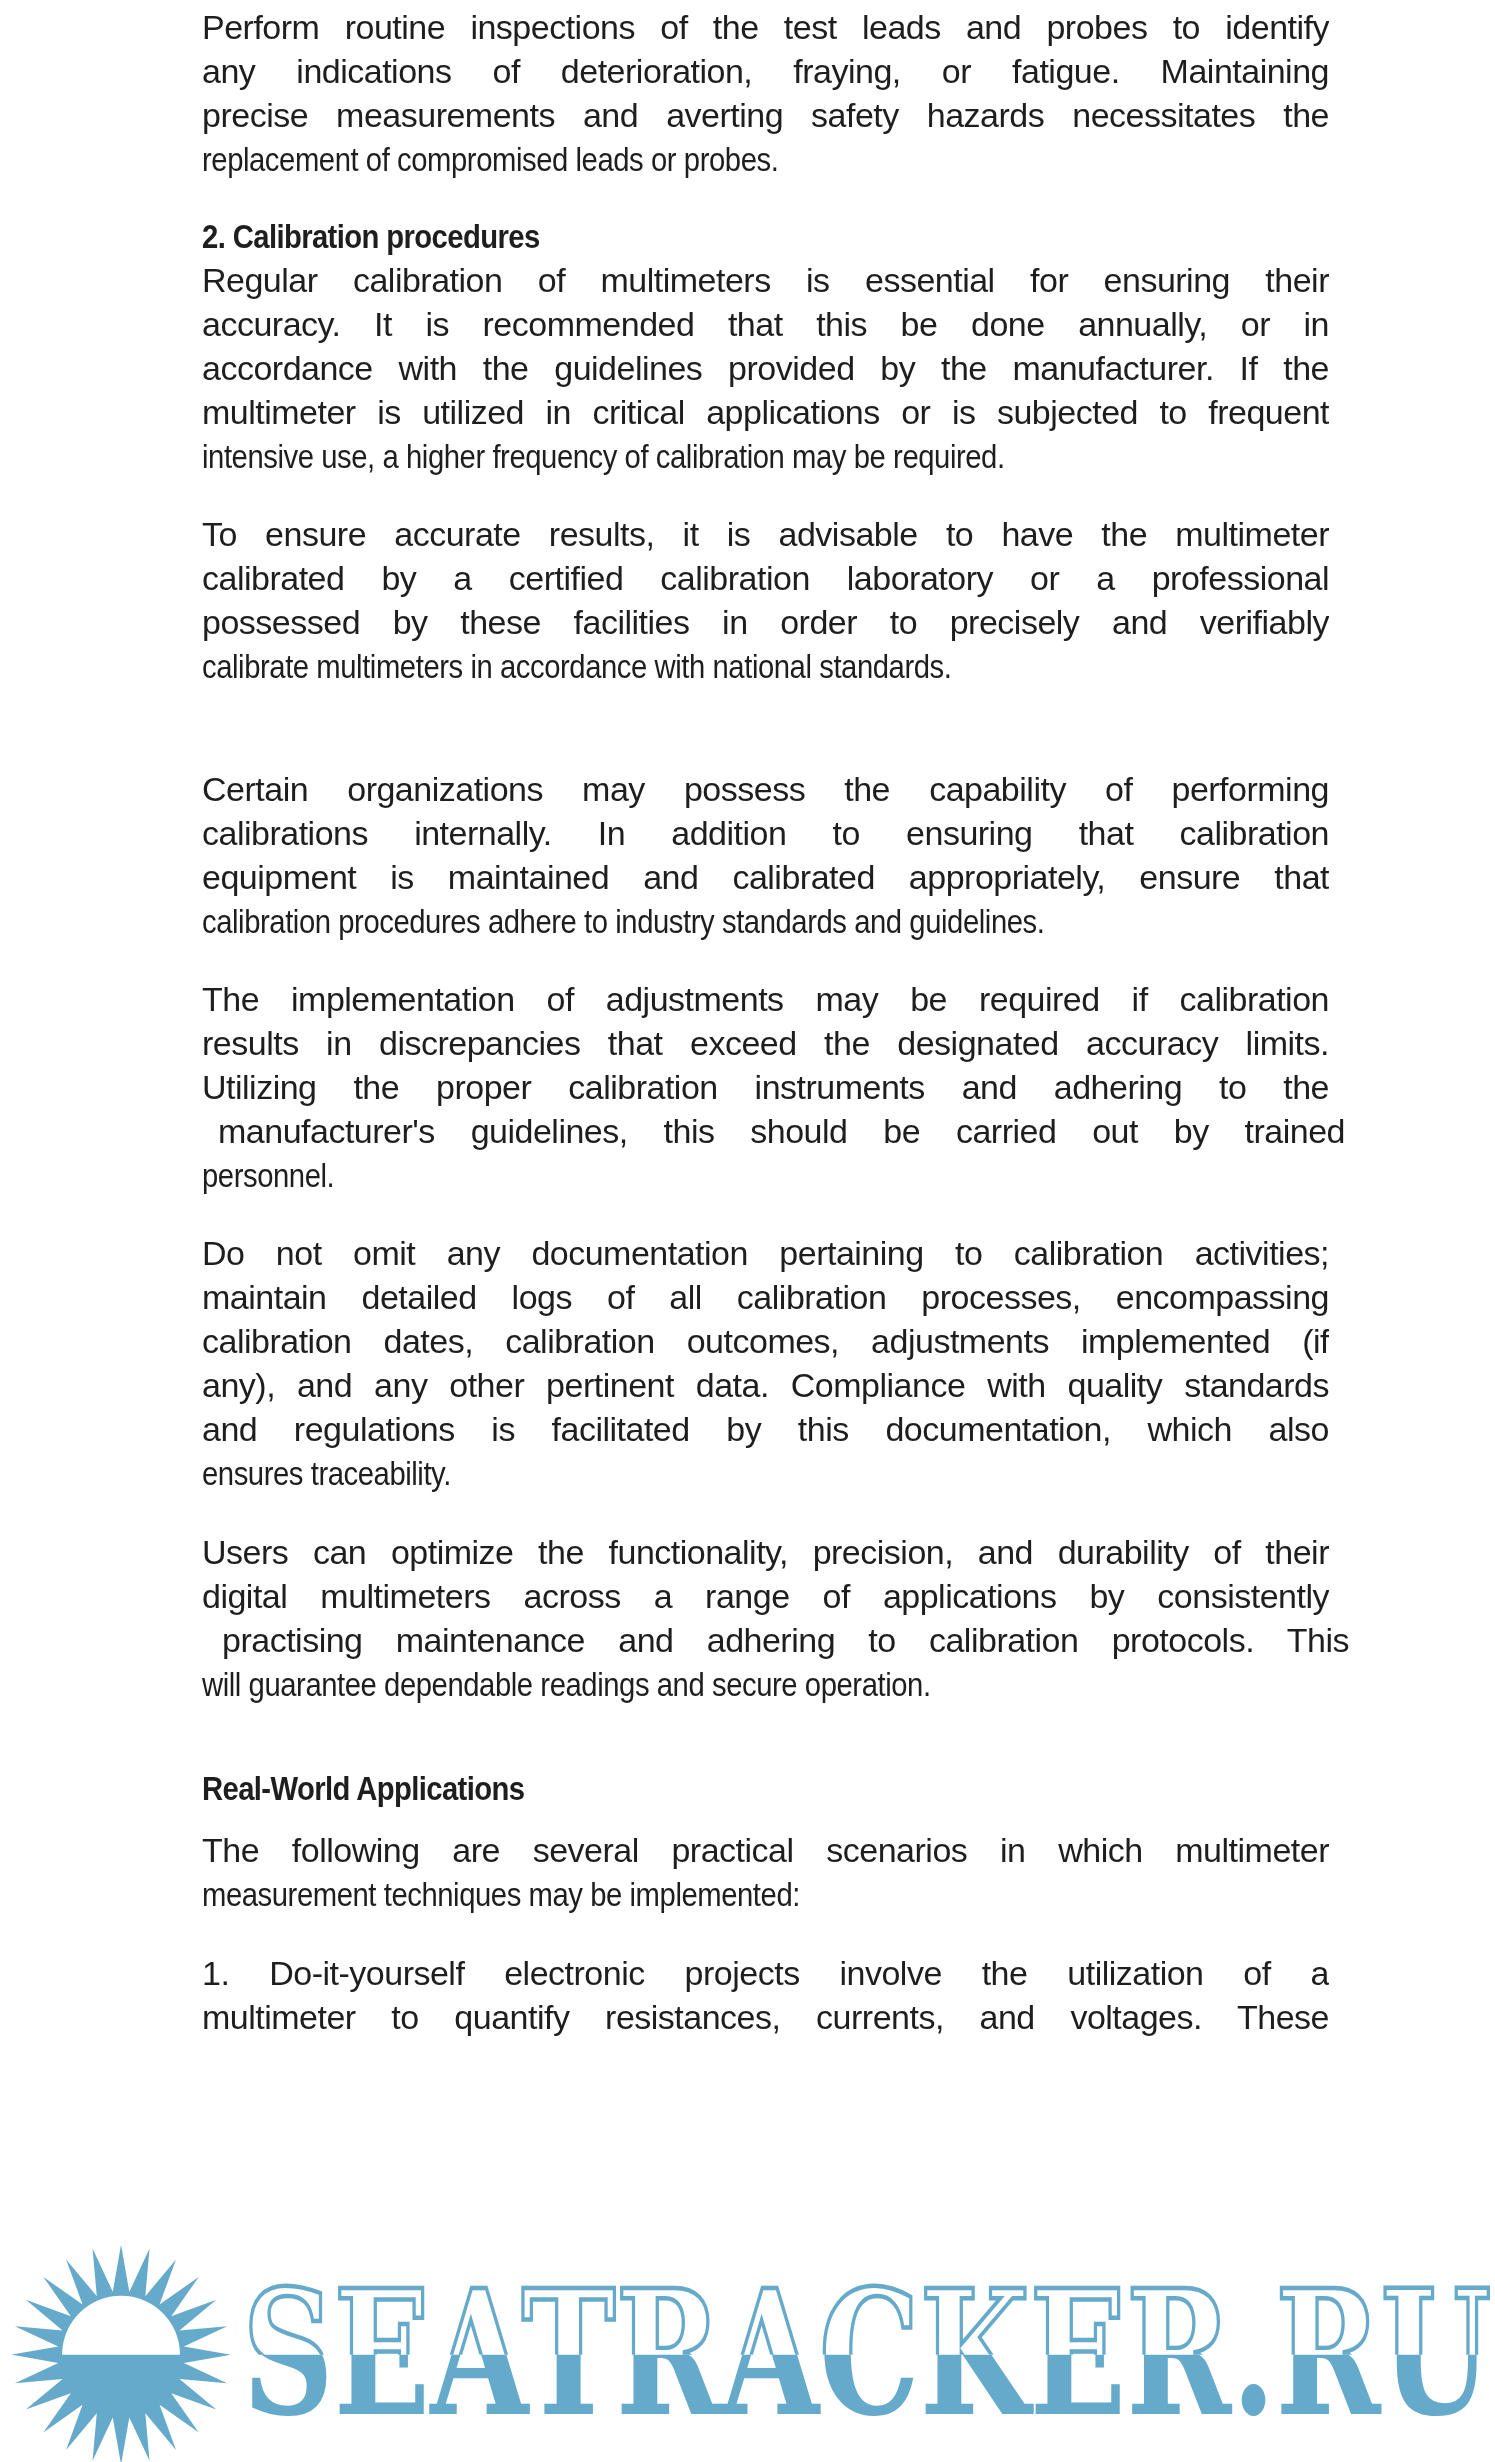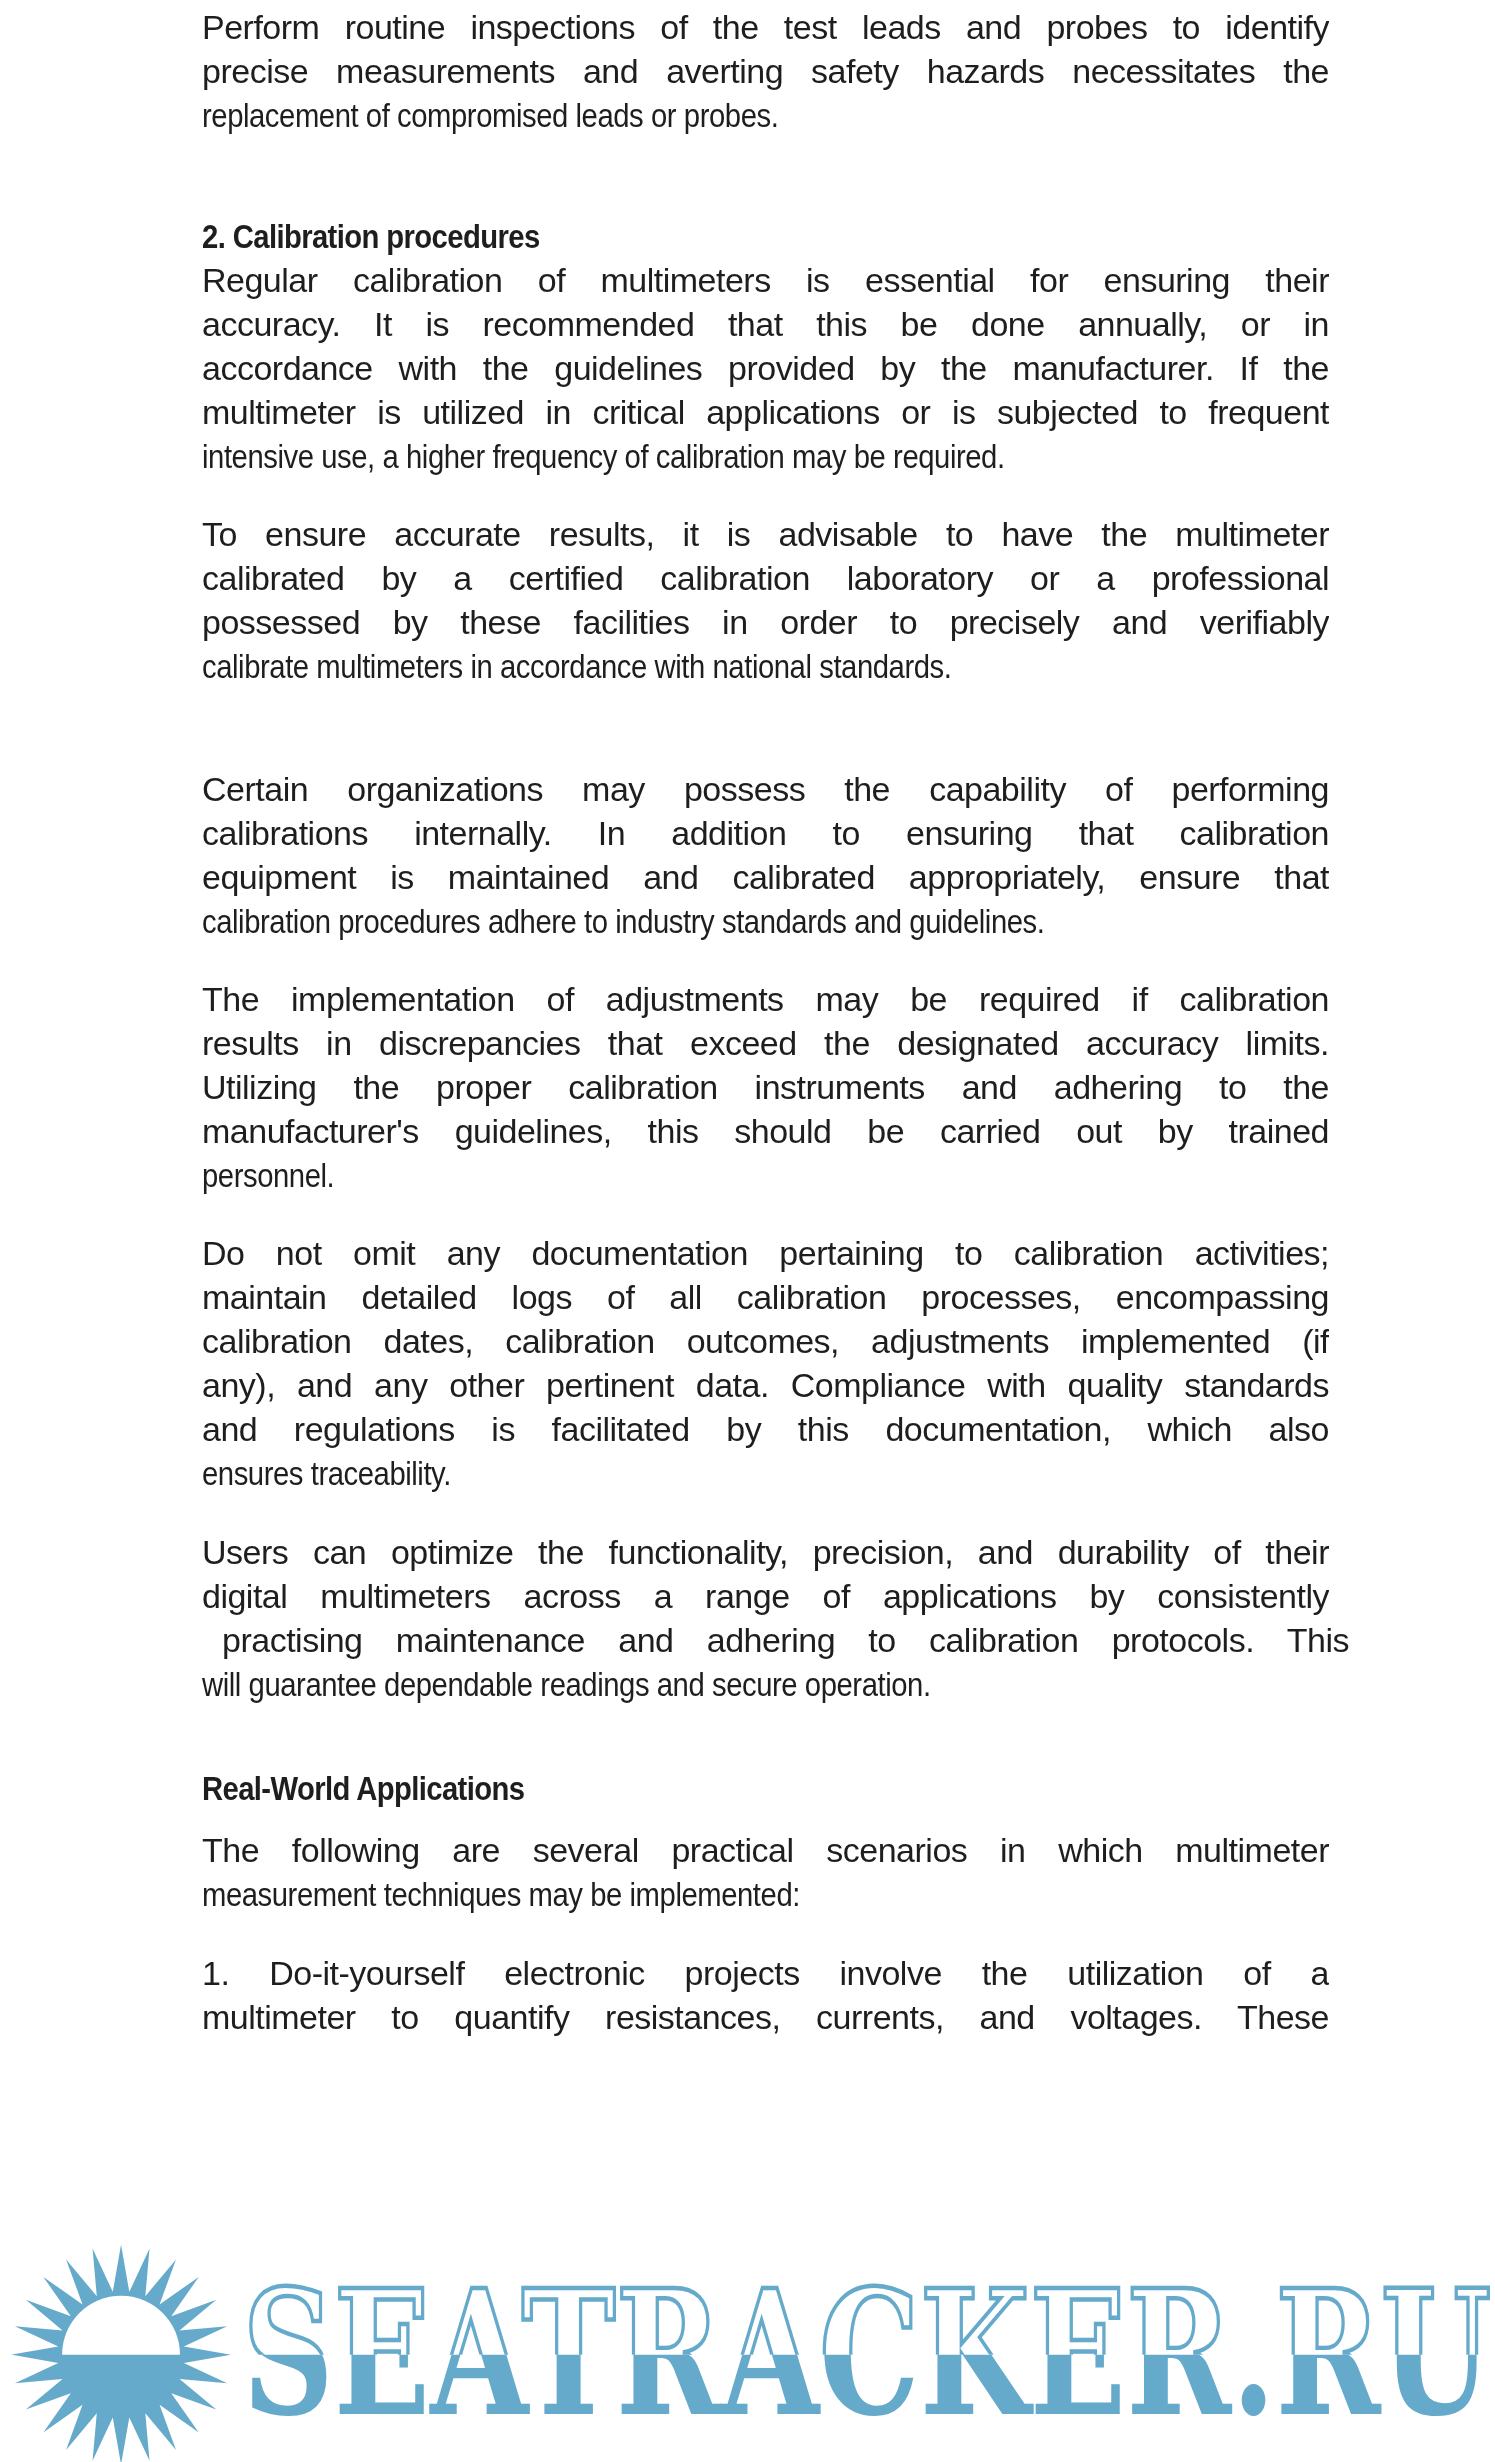--- a/index.html
+++ b/index.html
@@ -16,20 +16,21 @@
   .wm { position: absolute; left: 0; top: 2234px; width: 1283px; height: 229px; }
 </style>
 </head>
 <body>
 
 <div class="page">
   <div class="col">
 
     <div class="para" style="top:5.3px">
       <span class="line j" style="width: 1127px;">Perform routine inspections of the test leads and probes to identify</span>
+      <span class="line j" style="width: 1127px;">any indications of deterioration, fraying, or fatigue. Maintaining</span>
       <span class="line j" style="width: 1127px;">precise measurements and averting safety hazards necessitates the</span>
       <span class="line" style="transform: scaleX(0.86); width: 1311px; white-space: nowrap;">replacement of compromised leads or probes.</span>
     </div>
 
     <div class="para heading" style="top: 214px; transform: scaleX(0.86); transform-origin: left center;">2. Calibration procedures</div>
 
     <div class="para" style="top:258px">
       <span class="line j" style="width: 1127px;">Regular calibration of multimeters is essential for ensuring their</span>
       <span class="line j" style="width: 1127px;">accuracy. It is recommended that this be done annually, or in</span>
       <span class="line j" style="width: 1127px;">accordance with the guidelines provided by the manufacturer. If the</span>
@@ -48,21 +49,21 @@
       <span class="line j" style="width: 1127px;">Certain organizations may possess the capability of performing</span>
       <span class="line j" style="width: 1127px;">calibrations internally. In addition to ensuring that calibration</span>
       <span class="line j" style="width: 1127px;">equipment is maintained and calibrated appropriately, ensure that</span>
       <span class="line" style="transform: scaleX(0.86); width: 1311px; white-space: nowrap;">calibration procedures adhere to industry standards and guidelines.</span>
     </div>
 
     <div class="para" style="top:977px">
       <span class="line j" style="width: 1127px;">The implementation of adjustments may be required if calibration</span>
       <span class="line j" style="width: 1127px;">results in discrepancies that exceed the designated accuracy limits.</span>
       <span class="line j" style="width: 1127px;">Utilizing the proper calibration instruments and adhering to the</span>
-      <span class="line j" style="width: 1127px;">manufacturer's guidelines, this should be carried out by trained</span>
+      <span class="line j" style="width: 1127px; margin-left: 16px;">manufacturer's guidelines, this should be carried out by trained</span>
       <span class="line" style="transform: scaleX(0.86); width: 1311px; white-space: nowrap;">personnel.</span>
     </div>
 
     <div class="para" style="top:1231px">
       <span class="line j" style="width: 1127px;">Do not omit any documentation pertaining to calibration activities;</span>
       <span class="line j" style="width: 1127px;">maintain detailed logs of all calibration processes, encompassing</span>
       <span class="line j" style="width: 1127px;">calibration dates, calibration outcomes, adjustments implemented (if</span>
       <span class="line j" style="width: 1127px;">any), and any other pertinent data. Compliance with quality standards</span>
       <span class="line j" style="width: 1127px;">and regulations is facilitated by this documentation, which also</span>
       <span class="line" style="transform: scaleX(0.86); width: 1311px; white-space: nowrap;">ensures traceability.</span>

